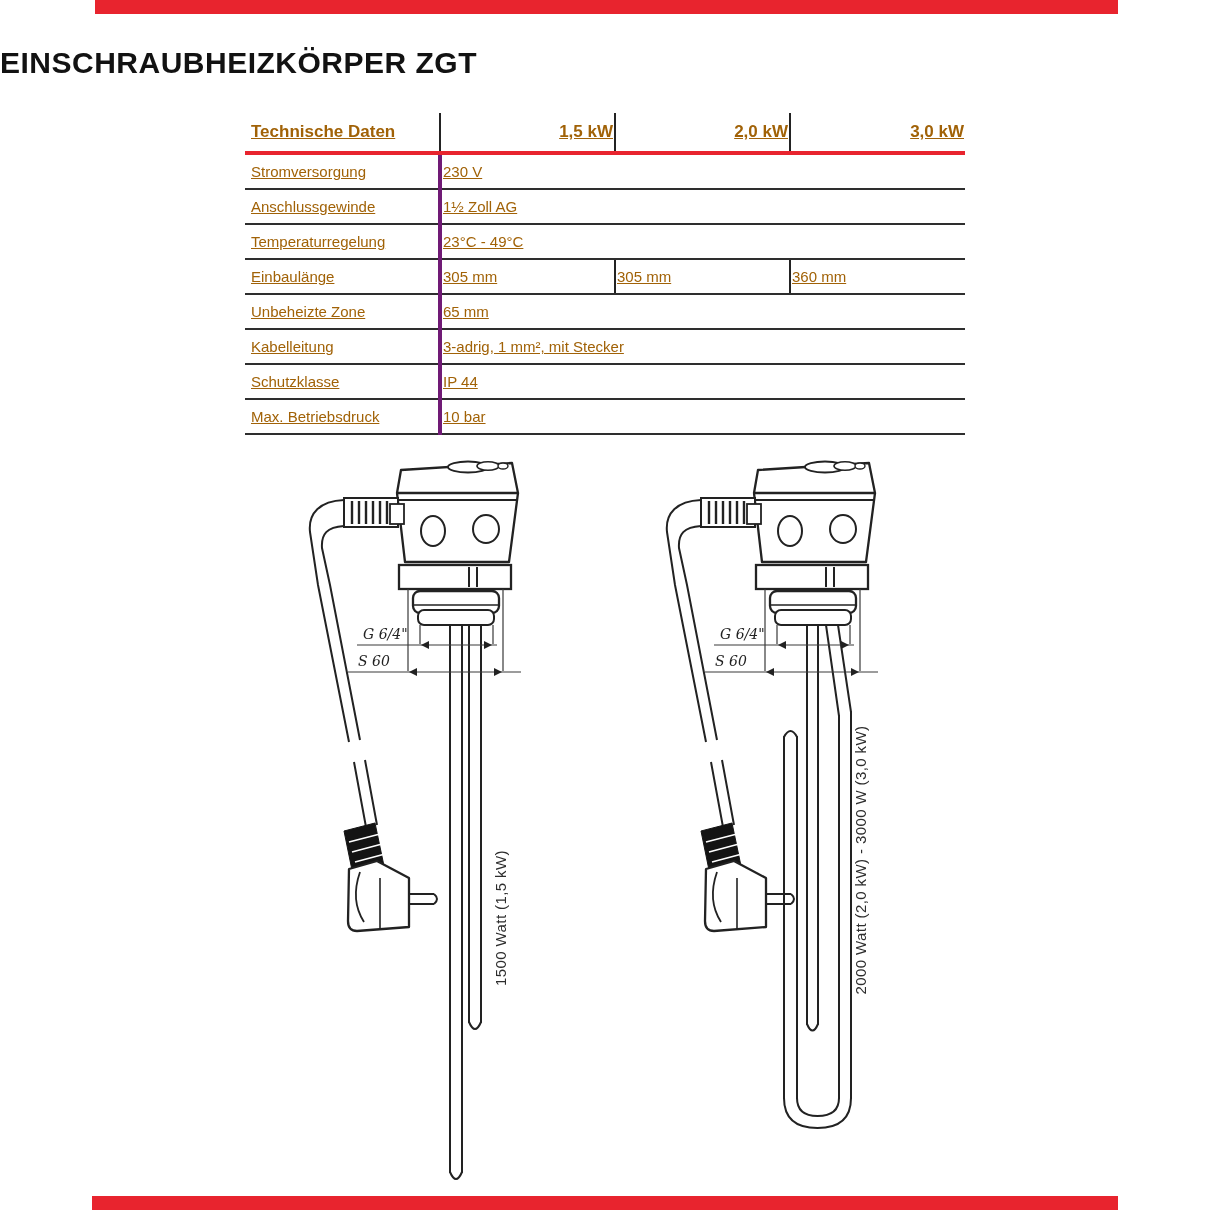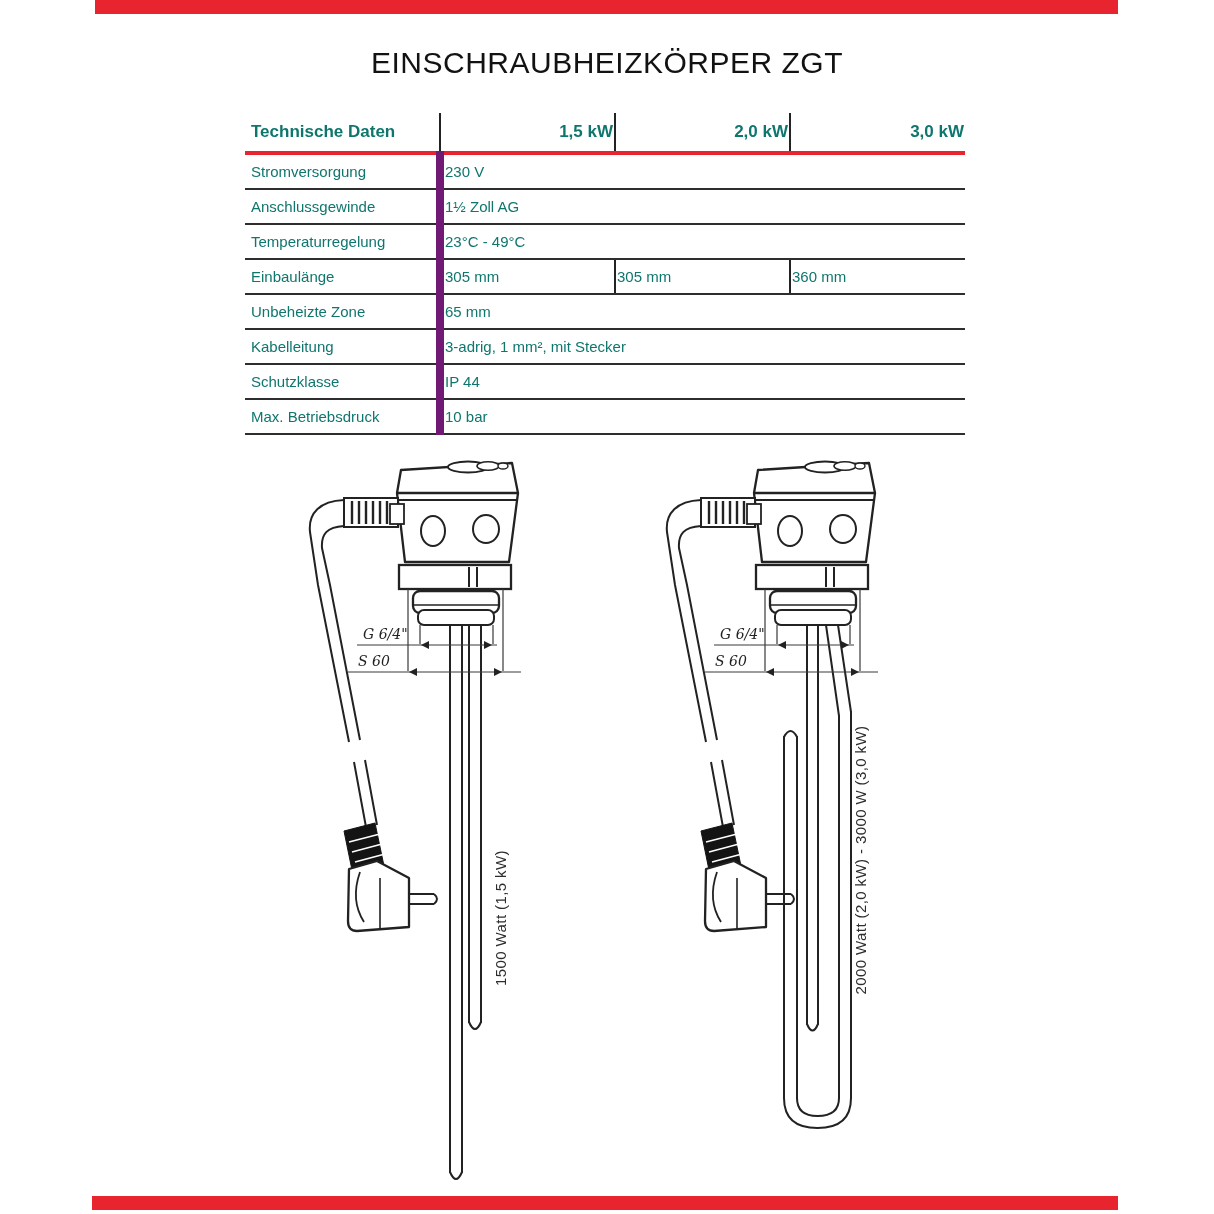--- a/index.html
+++ b/index.html
@@ -1,32 +1,32 @@
 <!DOCTYPE html>
 <html><head>
 <meta charset="utf-8">
 <style>
   html,body{margin:0;padding:0;background:#ffffff;}
   #page{position:relative;width:1214px;height:1214px;background:#fff;overflow:hidden;
         font-family:"Liberation Sans",sans-serif;color:#1b1b1b;}
   .redbar{position:absolute;background:#e8242e;}
   #bar-top{left:95px;top:0;width:1023px;height:14px;}
   #bar-bottom{left:92px;top:1196px;width:1026px;height:14px;}
-  #title{position:absolute;left:0;top:46px;width:1214px;text-align:center;
-         font-size:30px;font-weight:normal;letter-spacing:.5px;color:#121212;}
+  #title{position:absolute;left:0;top:46px;width:1214px;text-align:left;
+         font-size:30px;font-weight:bold;letter-spacing:.5px;color:#121212;}
   
   #spec-table{position:absolute;left:245px;top:113px;width:720px;border-collapse:collapse;
-              table-layout:fixed;font-size:15px;color:#0f766e;}
+              table-layout:fixed;font-size:15px;color:#a16207;text-decoration:underline;}
   #spec-table col.c0{width:195px;} #spec-table col.cv{width:175px;}
   #spec-table thead th{height:36px;font-size:17px;font-weight:bold;vertical-align:middle;
                        border-bottom:4px solid #e8242e;}
   #spec-table thead th.hlabel{text-align:left;padding-left:6px;}
   #spec-table thead th.hcol{text-align:right;border-left:2px solid #232323;}
   #spec-table tbody td{height:31px;vertical-align:middle;border-bottom:2px solid #2e2e2e;}
-  #spec-table td.rlabel{text-align:left;padding-left:6px;border-right:8px solid #701a75;}
+  #spec-table td.rlabel{text-align:left;padding-left:6px;border-right:4px solid #701a75;}
   #spec-table td.span3{text-align:left;}
   #spec-table td.val{text-align:left;}
   #spec-table td.val.mid{border-left:2px solid #232323;border-right:2px solid #232323;}
   
   #art{position:absolute;left:0;top:440px;}
   .ln{stroke:#222;fill:none;stroke-width:2;stroke-linecap:round;}
   .thin{stroke:#3a3a3a;fill:none;stroke-width:1.2;}
   .arrow{fill:#222;stroke:none;}
   text.dim{font-family:"DejaVu Serif",serif;font-style:italic;font-size:14px;fill:#222;}
   text.watt{font-family:"Liberation Sans",sans-serif;font-size:15px;fill:#2d2d2d;letter-spacing:.4px;}

